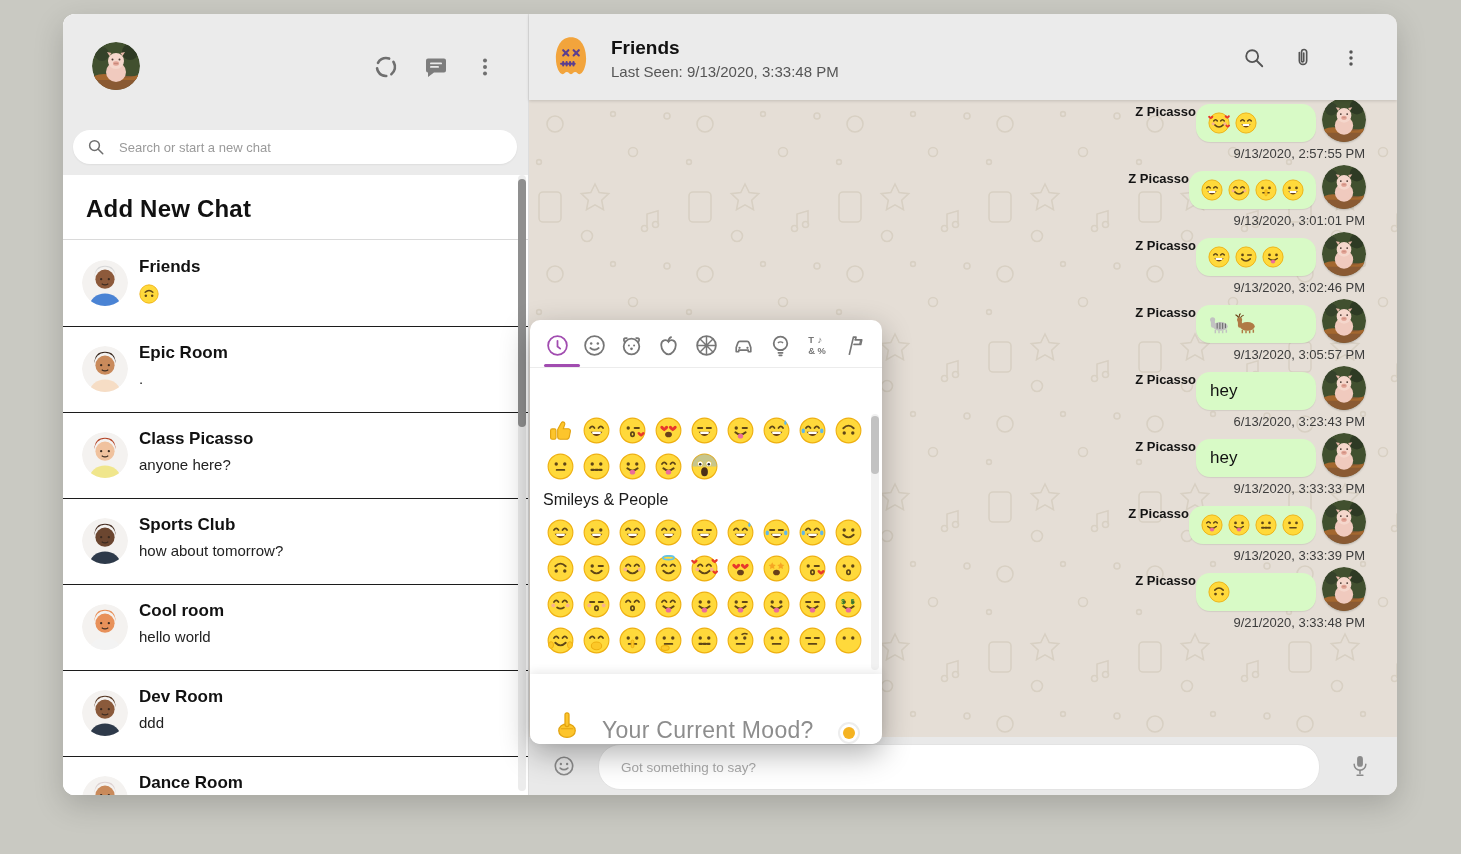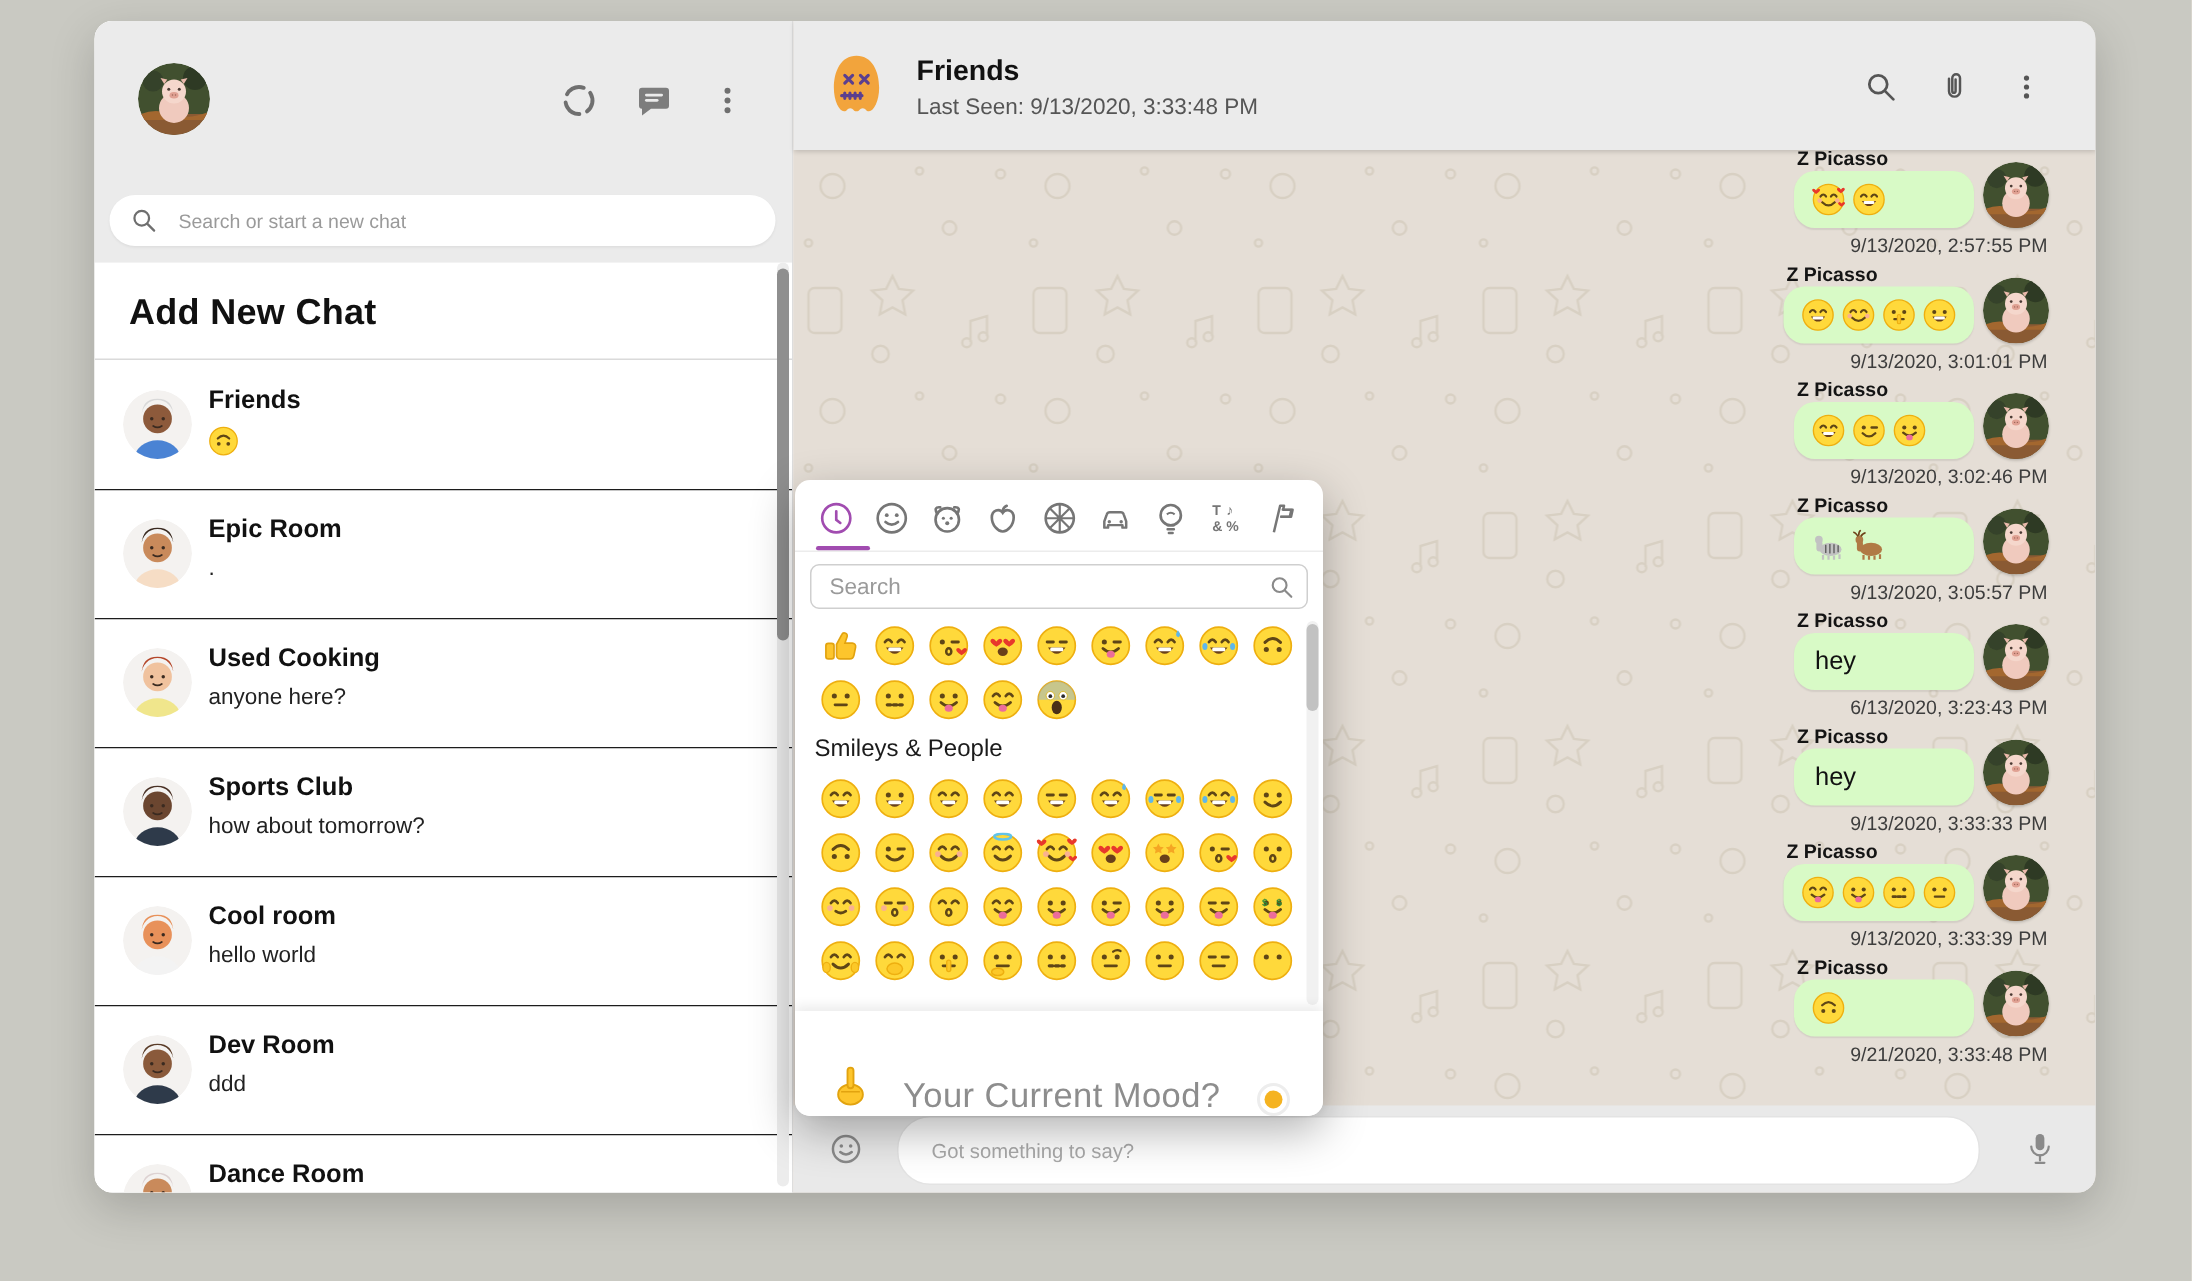--- a/index.html
+++ b/index.html
@@ -31,21 +31,21 @@
   .ch-header{position:absolute;top:0;left:0;right:0;height:86px;background:#ebebeb;z-index:4;box-shadow:0 1px 3px rgba(0,0,0,.15)}
   .ch-avatar{position:absolute;left:17px;top:18px;width:50px;height:50px}
   .ch-title{position:absolute;left:82px;top:23px;font-size:19px;font-weight:600;color:#111}
   .ch-sub{position:absolute;left:82px;top:49px;font-size:15px;color:#555}
   .ch-ic{position:absolute;top:33px;width:22px;height:22px;cursor:pointer}
   #chat-body{position:absolute;top:86px;bottom:58px;left:0;right:0;overflow:hidden;background:#e5ded6}
   #doodle{position:absolute;inset:0}
   #messages{position:absolute;top:-2px;right:31px;display:flex;flex-direction:column;align-items:flex-end}
   .msg{display:flex;flex-direction:column;align-items:flex-end;margin-bottom:4px}
   .msg-row{display:flex;align-items:flex-end}
-  .msg-stack{display:flex;flex-direction:column;align-items:flex-start}
+  .msg-stack{display:flex;flex-direction:row;align-items:flex-start}
   .msg-sender{font-size:13px;font-weight:700;color:#141414;margin:0 0 3px 2px;height:13px}
   .bubble{background:#d8fac6;border-radius:14px;min-width:96px;padding:8px 12px;display:flex;align-items:center;gap:5px;box-shadow:0 1px 1px rgba(0,0,0,.08)}
   .bubble .txt{font-size:17px;color:#111;padding:1px 2px}
   .msg-av{width:44px;height:44px;border-radius:50%;overflow:hidden;margin-left:6px;flex:none;box-shadow:0 1px 2px rgba(0,0,0,.2)}
   .msg-time{font-size:13px;color:#3d3d3d;margin-top:4px;padding-right:1px;height:15px}
   
   #composer{position:absolute;bottom:0;left:0;right:0;height:58px;background:#e9e9e9;z-index:3}
   #composer .emoji-btn{position:absolute;left:24px;top:18px;width:22px;height:22px;cursor:pointer}
   .compose-pill{position:absolute;left:69px;right:77px;top:7px;height:44px;background:#fff;border-radius:22px;border:1px solid #e3e3e3;display:flex;align-items:center}
   .compose-pill input{border:none;outline:none;background:transparent;flex:1;margin:0 20px;font-size:13.5px;color:#1d4ed8;font-family:"Liberation Sans",sans-serif}
@@ -166,21 +166,21 @@
           <div class="chat-item">
             <div class="av"><svg width="46" height="46" viewBox="0 0 48 48">
                 <circle cx="24" cy="24" r="24" fill="#f4f2f0"></circle>
                 <path d="M8 48 a16 13 0 0 1 32 0 z" fill="#f0e68c"></path>
                 <circle cx="24" cy="20" r="10" fill="#f0c29e"></circle>
                 <path d="M13 18 a11 11 0 0 1 22 0 q0 -12 -11 -12 q-11 0 -11 12" fill="#b5472a"></path>
                 <circle cx="20" cy="20" r="1.2" fill="#3a2a20"></circle>
                 <circle cx="28" cy="20" r="1.2" fill="#3a2a20"></circle>
                 <path d="M21 25 q3 2 6 0" stroke="#3a2a20" stroke-width="1.2" fill="none" stroke-linecap="round"></path>
               </svg></div>
-            <div class="nm">Used Cooking</div>
+            <div class="nm">Class Picasso</div>
             <div class="lm">anyone here?</div>
           </div>
           <div class="chat-item">
             <div class="av"><svg width="46" height="46" viewBox="0 0 48 48">
                 <circle cx="24" cy="24" r="24" fill="#f4f2f0"></circle>
                 <path d="M8 48 a16 13 0 0 1 32 0 z" fill="#2e3a4a"></path>
                 <circle cx="24" cy="20" r="10" fill="#6b4630"></circle>
                 <path d="M13 18 a11 11 0 0 1 22 0 q0 -12 -11 -12 q-11 0 -11 12" fill="#4a3226"></path>
                 <circle cx="20" cy="20" r="1.2" fill="#3a2a20"></circle>
                 <circle cx="28" cy="20" r="1.2" fill="#3a2a20"></circle>
@@ -749,27 +749,20 @@
         </div>
         <div class="ptab">
           <svg width="25" height="25" viewBox="0 0 24 24">
             <path d="M6 21 L10 4 h2.5 l-.6 2.5 H18 l-1 4.5 h-6.8" fill="none" stroke="#767676" stroke-width="1.6" stroke-linejoin="round"></path>
             <path d="M11 6.5 h6 l-1 4.5 h-6" fill="none" stroke="#767676" stroke-width="1.2"></path>
           </svg>
         </div>
       </div>
     <div class="tab-underline"></div>
     <div class="tabs-div"></div>
-    <div class="picker-search">
-      <input placeholder="Search" style="">
-      <svg width="17" height="17" viewBox="0 0 24 24">
-          <circle cx="10" cy="10" r="6.5" fill="none" stroke="#8a8a8a" stroke-width="2"></circle>
-          <path d="M15 15 L21 21" stroke="#8a8a8a" stroke-width="2" stroke-linecap="round"></path>
-        </svg>
-    </div>
     <div id="picker-scroll">
         <div class="egrid">
           <div class="ecell">
             <svg width="27" height="27" viewBox="0 0 24 24">
               <g fill="#fdc52c" stroke="#e2a30f" stroke-width="1">
                 <path d="M9.5 11.2 l3.1-5.8 a1.7 1.7 0 0 1 3.1 1.4 l-1.2 3.6 h4.3 a2 2 0 0 1 2 2.4 l-1 4.9 a2.6 2.6 0 0 1 -2.6 2.1 h-5.5 a2.2 2.2 0 0 1 -2.2 -2.2 z"></path>
                 <rect x="3.2" y="10.6" width="4.8" height="9.2" rx="1.4"></rect>
               </g>
             </svg>
           </div>

